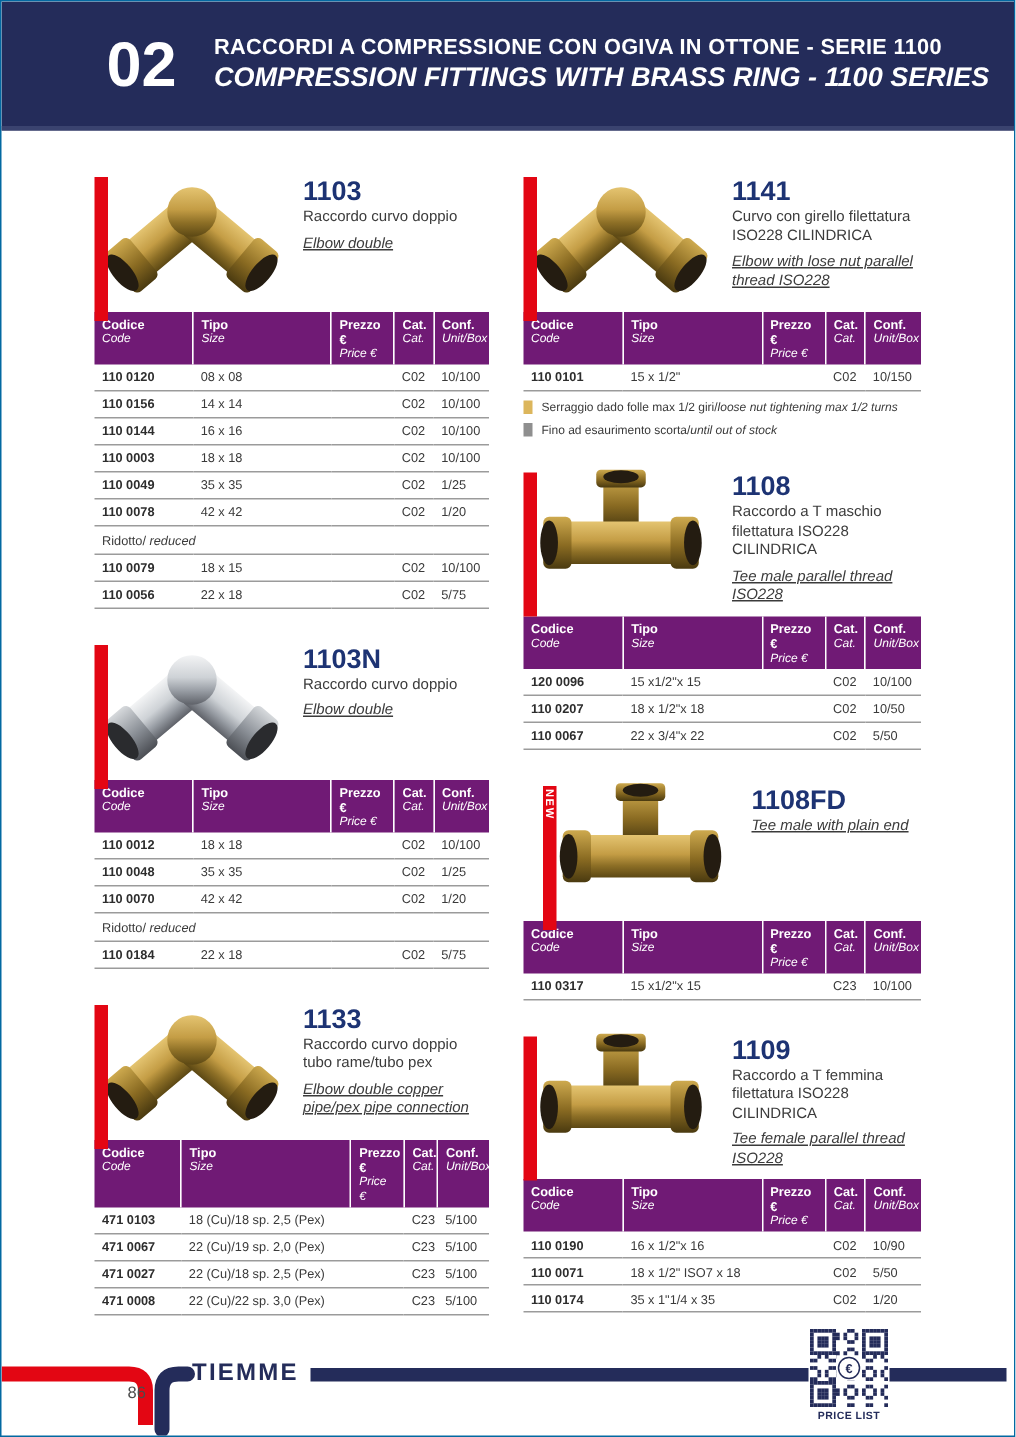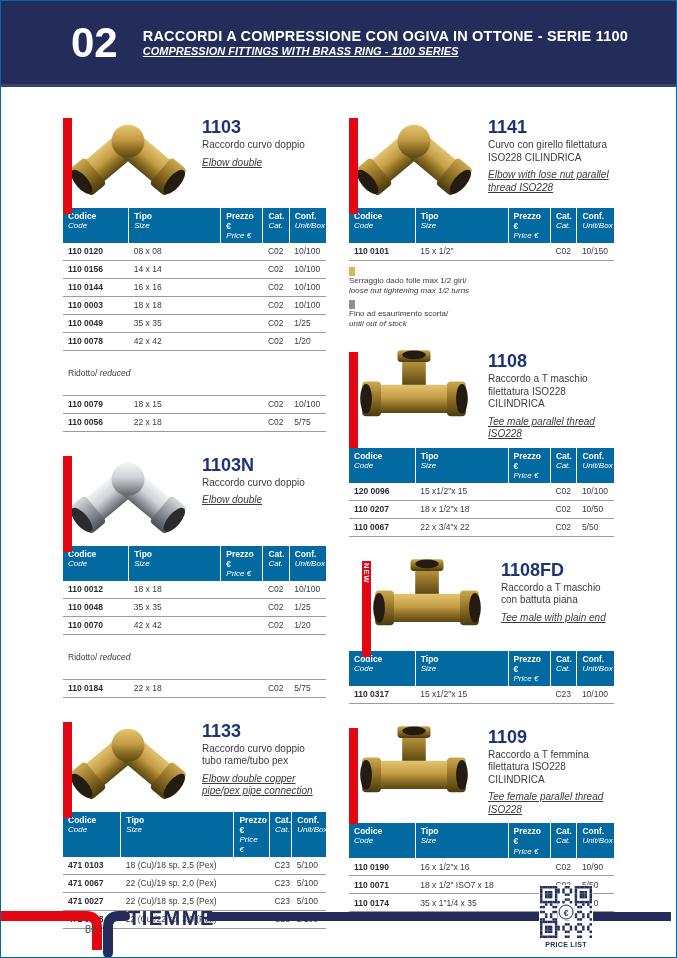--- a/index.html
+++ b/index.html
@@ -7,58 +7,58 @@
     position:relative;width:677px;height:958px;margin:0 auto;background:#fff;
     border:1px solid #0369a1;box-sizing:border-box;overflow:hidden;
     font-family:"Liberation Sans","DejaVu Sans",sans-serif;
   }
   
   .hdr{position:absolute;top:0;left:0;right:0;height:83px;background:#242c5a;
        border-bottom:3px solid #3a436f;display:flex;align-items:center;}
   .chapter{margin-left:70px;font-size:42px;font-weight:bold;color:#fff;line-height:1;}
   .titles{margin-left:25px;color:#fff;}
   .t-it{font-size:14.5px;font-weight:bold;letter-spacing:.2px;}
-  .t-en{font-size:11px;font-weight:bold;font-style:italic;margin-top:1px;text-decoration:underline;}
+  .t-en{font-size:18px;font-weight:bold;font-style:italic;margin-top:1px;}
   
   .content{position:absolute;top:86px;left:0;right:0;bottom:78px;
            padding:26px 0 0 62px;display:flex;gap:23px;}
   .col-left{width:263px;}
   .col-right{width:265px;}
   .product{margin-bottom:19px;position:relative;}
   .prod-head{display:flex;margin-bottom:7px;position:relative;}
   .has-new .prod-head{margin-left:13px;}
   .prod-img{width:130px;height:88px;flex:0 0 130px;}
   .prod-img svg{width:100%;height:100%;overflow:visible;}
   .prod-txt{padding-left:9px;padding-top:5px;min-width:0;}
   .prod-code{font-size:18px;font-weight:bold;color:#1d3373;margin:0 0 3px;line-height:1;}
   .prod-desc-it{font-size:10px;color:#3b3b3b;margin:0 0 5px;line-height:1.25;}
   .prod-desc-en{font-size:10px;font-style:italic;color:#3b3b3b;margin:0;line-height:1.25;text-decoration:underline;}
   .new-banner{position:absolute;left:0;top:5px;width:9px;height:96px;background:#e30613;
               display:flex;justify-content:center;}
   .new-banner span{writing-mode:vertical-rl;color:#fff;font-size:7.5px;font-weight:bold;
                    letter-spacing:1px;padding-top:2px;}
   
   .spec{width:100%;border-collapse:collapse;table-layout:fixed;}
-  .spec th{background:#0369a1;color:#fff;text-align:left;font-size:8.5px;
+  .spec th{background:#701a75;color:#fff;text-align:left;font-size:8.5px;
            padding:3px 5px 2px;border-right:1px solid #fff;vertical-align:top;line-height:1.2;}
   .spec th:last-child{border-right:none;}
   .spec th .l2{font-style:italic;font-weight:normal;font-size:8px;}
   .spec td{font-size:8.5px;color:#3a3a3a;padding:3.5px 5px;border-bottom:1px solid #9b9b9b;
            white-space:nowrap;overflow:hidden;}
   .spec td.cod{font-weight:bold;color:#2d2d2d;position:relative;}
-  .spec tr.divider td{padding:17px 5px;}
+  .spec tr.divider td{padding:4px 5px;}
   .i{font-style:italic;}
   .row-marks i.gray,.sq.gray{background:#8f8f8f;}
   .row-marks i.yellow,.sq.yellow{background:#dcb65c;}
   .notes{margin-top:6px;}
-  .note{display:flex;align-items:flex-start;font-size:8px;color:#3a3a3a;margin-top:5px;line-height:1.2;flex-direction:column;}
+  .note{display:flex;align-items:flex-start;font-size:8px;color:#3a3a3a;margin-top:5px;line-height:1.2;}
   .note .sq{width:6px;height:9px;margin-right:6px;flex:none;margin-top:0;}
   
   .footer-pipe{position:absolute;left:0;top:901px;z-index:1;}
-  .brand{position:absolute;left:127px;top:906px;font-size:20px;font-weight:bold;
+  .brand{position:absolute;left:127px;top:906px;font-size:16px;font-weight:bold;
          color:#242c5a;letter-spacing:1.5px;z-index:1;}
   .footer-bar{position:absolute;left:206px;top:911px;width:464px;height:9px;background:#242c5a;z-index:0;}
   .page-num{position:absolute;left:84px;top:922px;font-size:11px;color:#4c4c4c;z-index:1;}
   .qr-block{position:absolute;left:536px;top:884px;width:58px;text-align:center;z-index:2;}
   .qr-wrap{position:relative;width:54px;height:54px;margin:0 auto;background:#fff;padding:1px;box-sizing:border-box;}
   .euro-badge{position:absolute;left:50%;top:50%;transform:translate(-50%,-50%);
               width:17px;height:17px;background:#fff;display:flex;align-items:center;justify-content:center;}
   .euro-badge b{width:13px;height:13px;border:1.5px solid #242c5a;border-radius:50%;
                 display:flex;align-items:center;justify-content:center;
                 font-size:8.5px;color:#242c5a;}
@@ -632,21 +632,20 @@
     <rect x="45" y="4" width="42" height="15" rx="4" fill="url(#n5)"></rect>
     <ellipse cx="66" cy="10" rx="15" ry="5.5" fill="#241c11"></ellipse>
     <rect x="4" y="48" width="124" height="36" rx="8" fill="url(#g5)"></rect>
     <rect x="0" y="44" width="24" height="44" rx="5" fill="url(#n5)"></rect>
     <ellipse cx="5" cy="66" rx="7.5" ry="19" fill="#241c11"></ellipse>
     <rect x="108" y="44" width="24" height="44" rx="5" fill="url(#n5)"></rect>
     <ellipse cx="127" cy="66" rx="7.5" ry="19" fill="#241c11"></ellipse>
   </svg></div>
       <div class="prod-txt">
         <h2 class="prod-code">1108FD</h2>
-        <p class="prod-desc-it">Raccordo a T maschio con battuta piana</p>
         <p class="prod-desc-en">Tee male with plain end</p>
       </div>
     </div>
     <table class="spec">
       <colgroup>
               <col style="width: 25%;">
               <col style="width: 35%;">
               <col style="width: 16%;">
               <col style="width: 10%;">
               <col style="width: 14%;">

